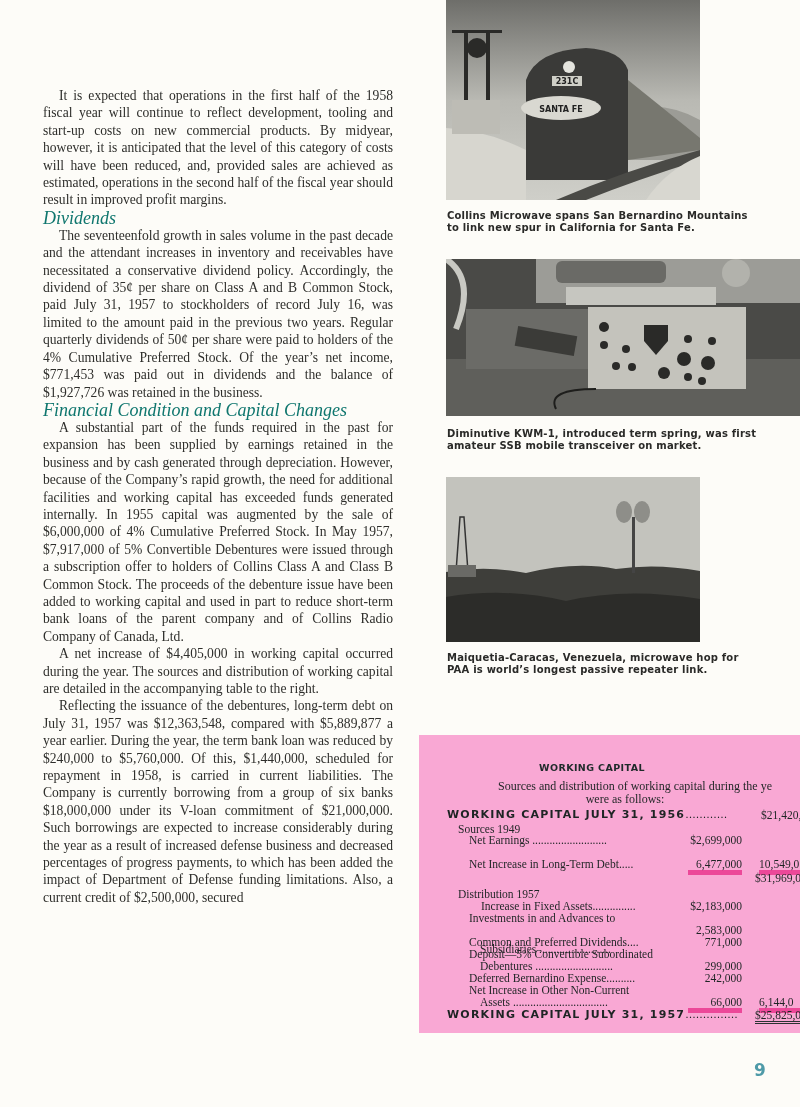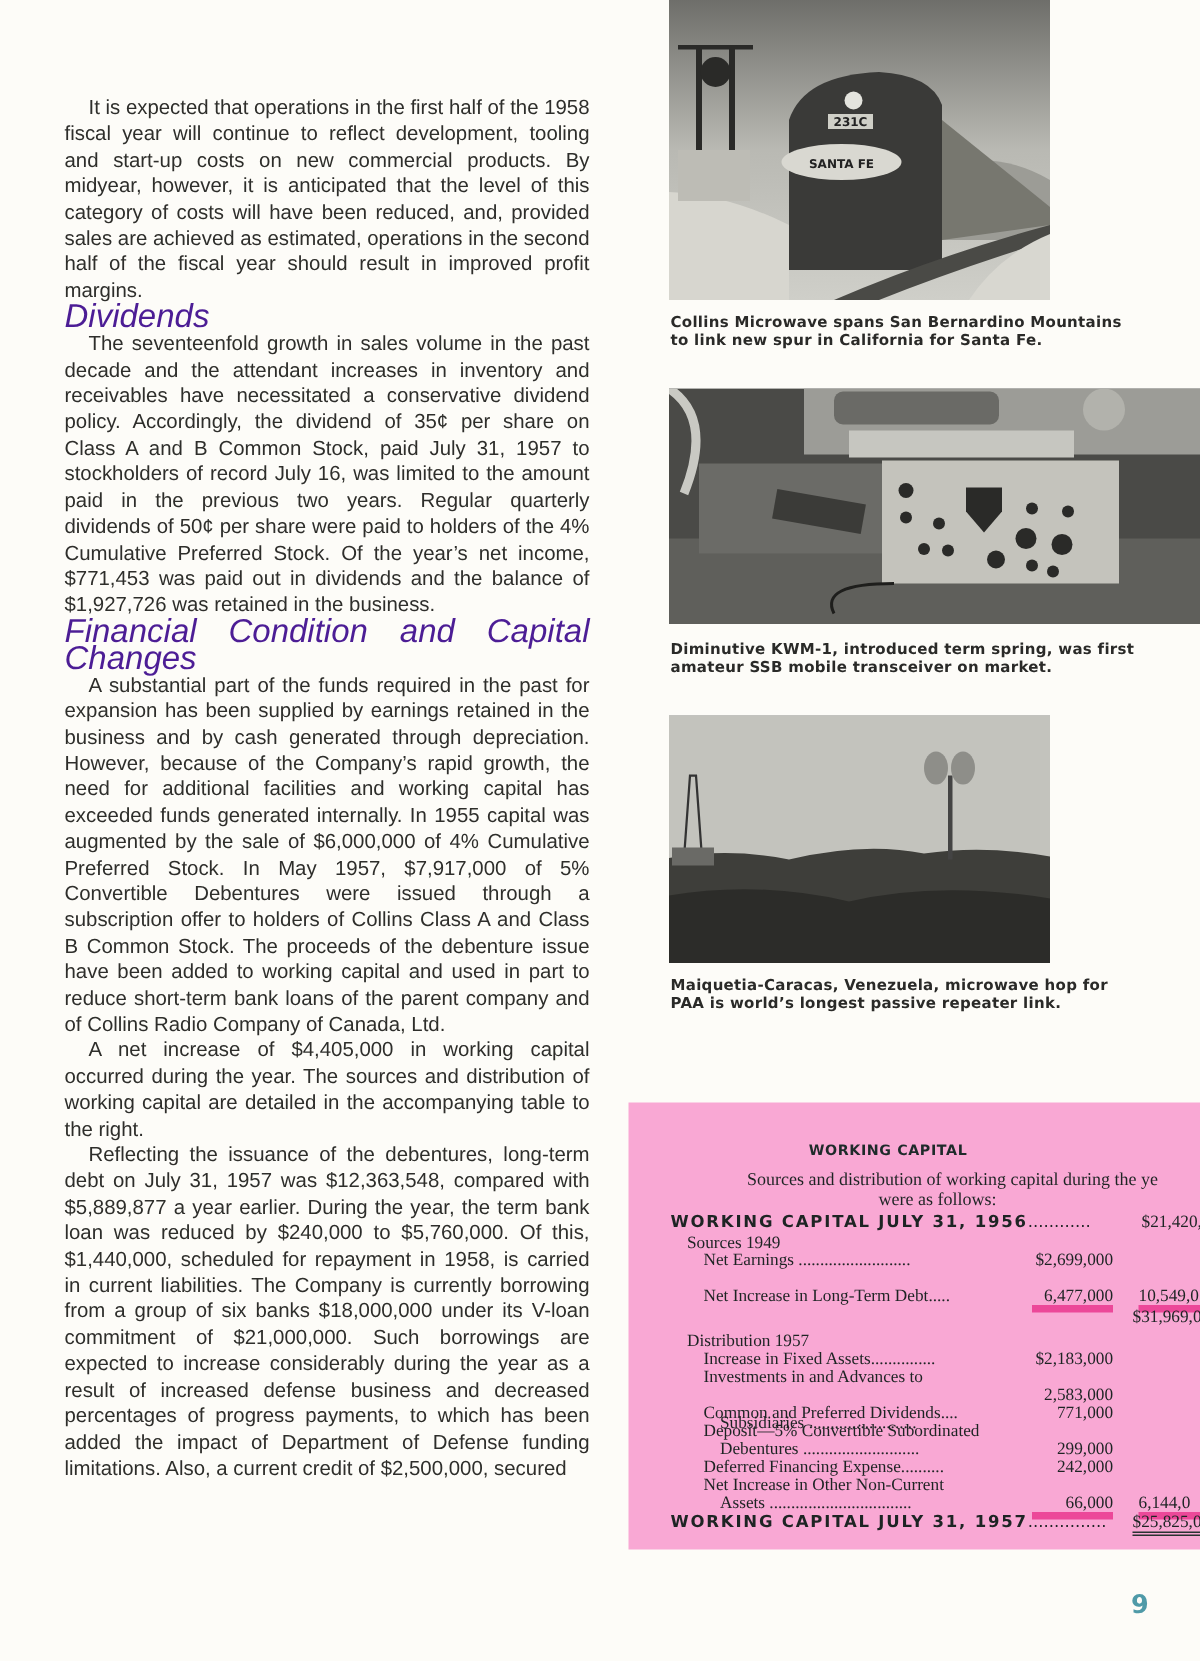--- a/index.html
+++ b/index.html
@@ -2,28 +2,28 @@
 <html><head>
 <meta charset="utf-8">
 <style>
   html, body { margin: 0; padding: 0; }
   body {
     width: 800px; height: 1107px; position: relative; overflow: hidden;
     background: #fdfcf8; color: #2a2a28;
     font-family: "DejaVu Serif", "Liberation Serif", serif;
   }
   .col-left {
-    position: absolute; left: 43px; top: 63px; width: 350px;
-    font-family: Liberation Sans, sans-serif; font-size: 13.6px; line-height: 17.4px;
+    position: absolute; left: 43px; top: 87px; width: 350px;
+    font-family: Liberation Serif, serif; font-size: 13.6px; line-height: 17.4px;
     text-align: justify; color: #2e2e2b;
   }
   .col-left p { margin: 0; text-indent: 16px; }
   .col-left h2 {
-    margin: 0; font-style: italic; font-weight: normal; font-size: 22px; line-height: 18px;
-    color: #4c1d95; text-indent: 0;
+    margin: 0; font-style: italic; font-weight: normal; font-size: 18px; line-height: 18px;
+    color: #0f766e; text-indent: 0;
   }
   .photo {
     position: absolute; overflow: hidden; background: #8a8a86;
   }
   .caption {
     position: absolute; font-family: "DejaVu Sans", sans-serif; font-size: 10px; line-height: 11.5px;
     color: #2a2a28; letter-spacing: 0.2px; font-weight: bold;
   }
   .panel {
     position: absolute; left: 419px; top: 735px; width: 381px; height: 298px;
@@ -180,21 +180,21 @@
     <span class="c2 ul" style="left:340px;width:41px;">10,549,0</span>
   </div>
   <div class="row" style="top:137px;">
     <span class="c2" style="left:336px;">$31,969,0</span>
   </div>
 
   <div class="row" style="top:153px;">
     <span class="lbl" style="left:39px;">Distribution 1957</span>
   </div>
   <div class="row" style="top:165px;">
-    <span class="lbl" style="left:50px;"><span>Increase in Fixed Assets</span><span>...............</span></span>
+    <span class="lbl" style="left:62px;"><span>Increase in Fixed Assets</span><span>...............</span></span>
     <span class="c1">$2,183,000</span>
   </div>
   <div class="row" style="top:177px;">
     <span class="lbl" style="left:50px;">Investments in and Advances to</span>
   </div>
   <div class="row" style="top:189px;">
     <span class="lbl" style="left:61px;margin-top:19px;"><span>Subsidiaries</span> <span>.........................</span></span>
     <span class="c1">2,583,000</span>
   </div>
   <div class="row" style="top:201px;">
@@ -202,21 +202,21 @@
     <span class="c1">771,000</span>
   </div>
   <div class="row" style="top:213px;">
     <span class="lbl" style="left:50px;">Deposit—5% Convertible Subordinated</span>
   </div>
   <div class="row" style="top:225px;">
     <span class="lbl" style="left:61px;"><span>Debentures</span> <span>...........................</span></span>
     <span class="c1">299,000</span>
   </div>
   <div class="row" style="top:237px;">
-    <span class="lbl" style="left:50px;"><span>Deferred Financing Expense</span><span>..........</span></span>
+    <span class="lbl" style="left:50px;"><span>Deferred Bernardino Expense</span><span>..........</span></span>
     <span class="c1">242,000</span>
   </div>
   <div class="row" style="top:249px;">
     <span class="lbl" style="left:50px;">Net Increase in Other Non-Current</span>
   </div>
   <div class="row" style="top:261px;">
     <span class="lbl" style="left:61px;"><span>Assets</span> <span>.................................</span></span>
     <span class="c1 ul" style="width:54px;">66,000</span>
     <span class="c2 ul" style="left:340px;width:41px;">6,144,0</span>
   </div>

